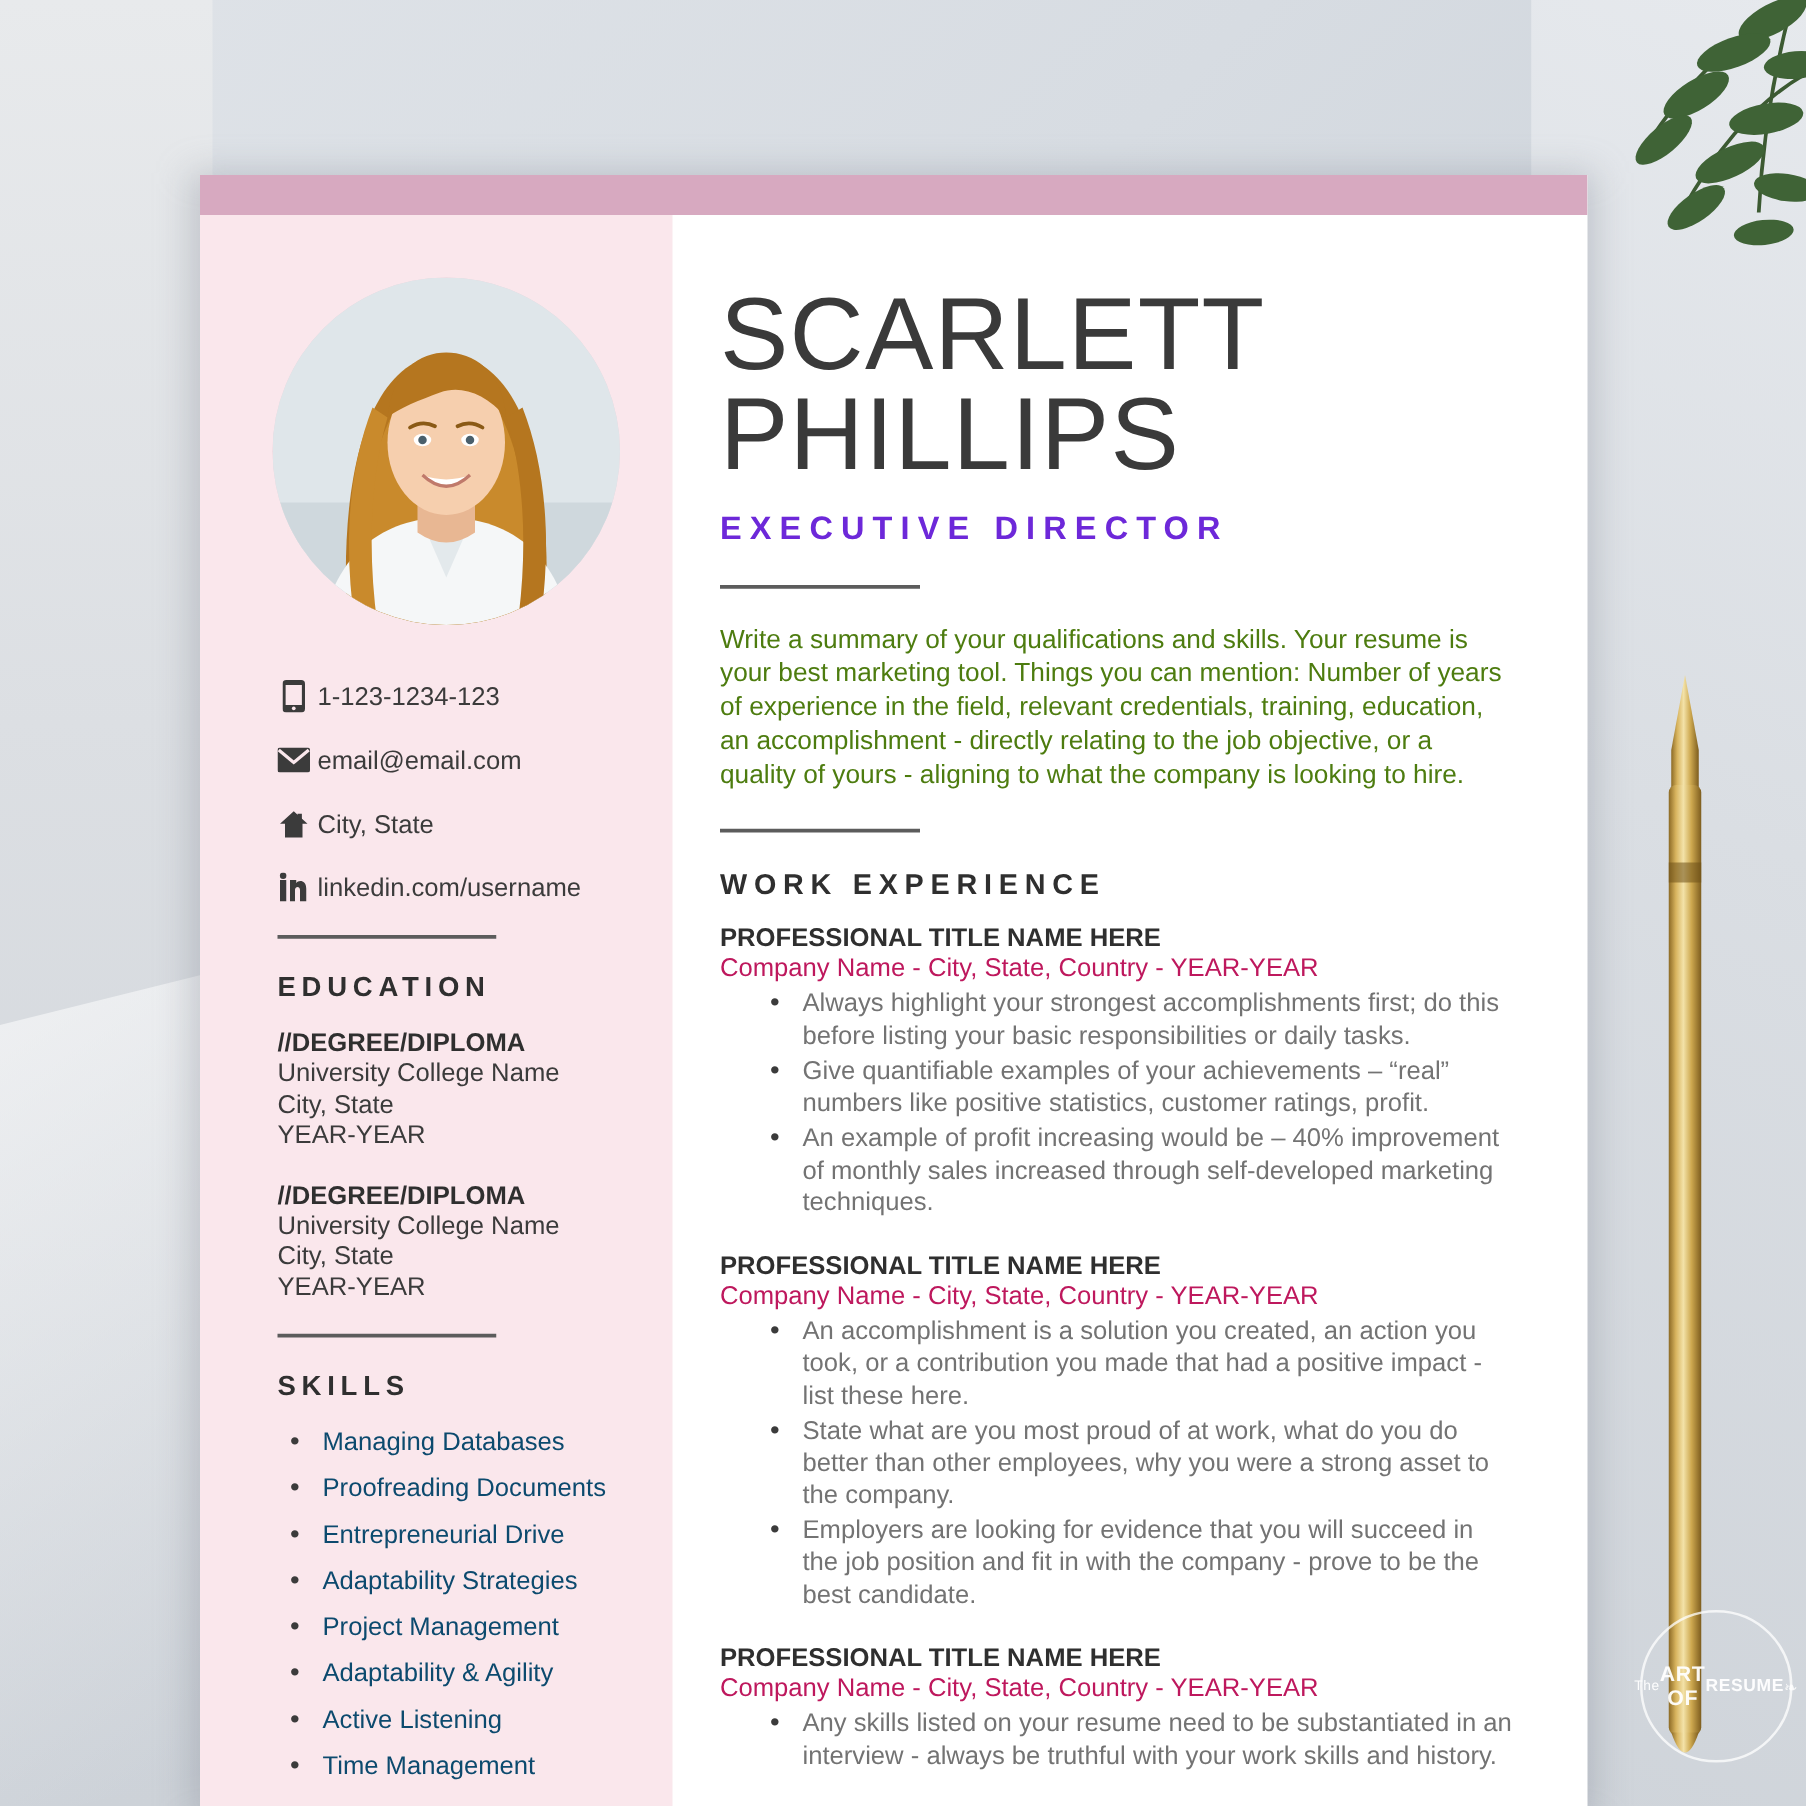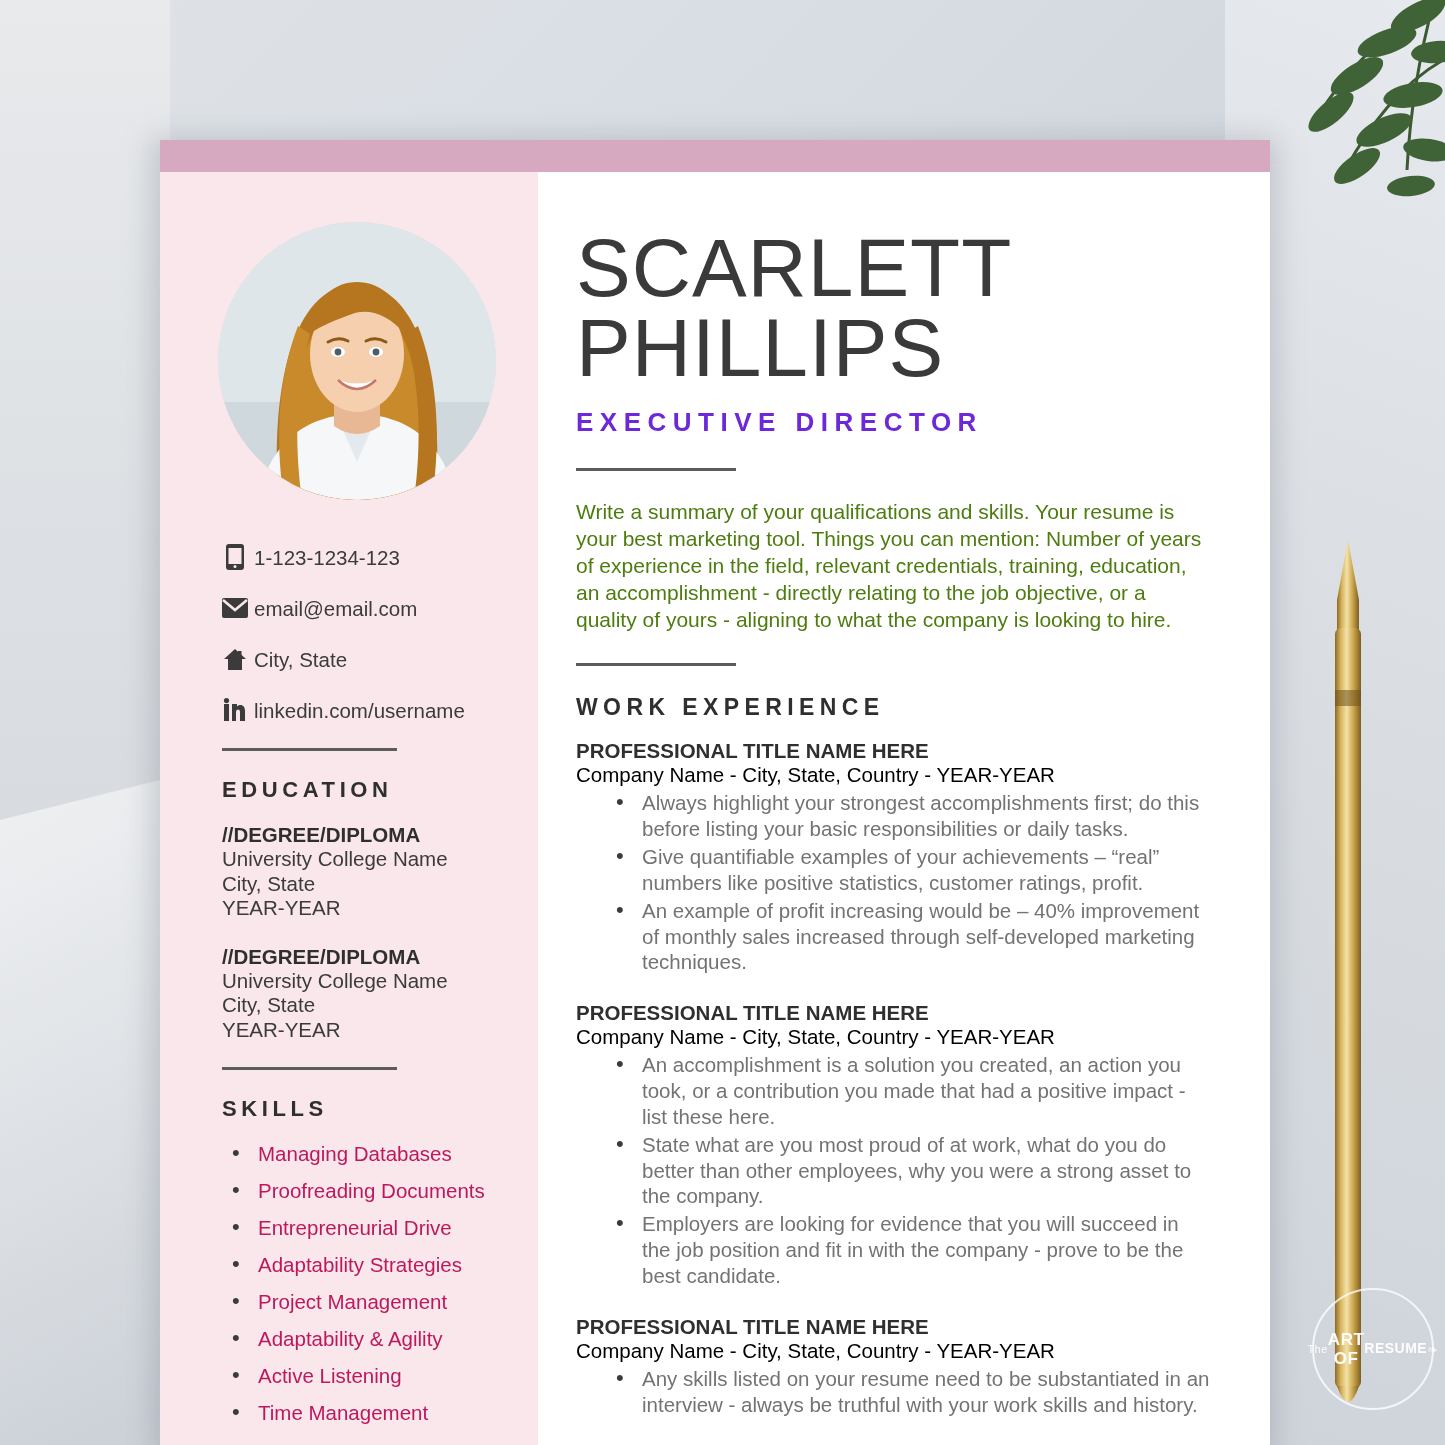--- a/index.html
+++ b/index.html
@@ -92,21 +92,21 @@
     font-size: 22px; font-weight: bold; letter-spacing: 4.6px;
     color: #2f2f2f; margin-bottom: 20px;
   }
   .edu-block { margin-bottom: 24px; }
   .edu-title { font-size: 20.5px; font-weight: bold; color: #2f2f2f; }
   .edu-line { font-size: 20.5px; color: #3b3b3b; line-height: 1.2; }
 
   .skills-list { list-style: none; margin-top: 4px; }
   .skills-list li {
     position: relative; padding-left: 36px;
-    font-size: 20.5px; color: #be185d; margin-bottom: 13px;
+    font-size: 20.5px; color: #0c4a6e; margin-bottom: 13px;
   }
   .skills-list li::before {
     content: "•"; position: absolute; left: 10px; top: -2px; font-size: 22px; color: #3b3b3b;
   }
 
   
   .main { flex: 1; padding: 56px 60px 0 38px; min-width: 0; }
   .name {
     font-size: 82px; line-height: 0.97; letter-spacing: 1px;
     color: #3a3a3a; font-weight: normal;
@@ -118,21 +118,21 @@
   .rule { height: 3px; width: 160px; background: #5c5c5c; margin: 30px 0 28px 0; }
 
   .sec-h {
     font-size: 23px; font-weight: bold; letter-spacing: 5.4px; color: #2f2f2f;
     margin-bottom: 18px;
   }
   .summary { font-size: 21px; line-height: 1.28; color: #4d7c0f; }
 
   .job { margin-bottom: 26px; }
   .job-title { font-size: 20.5px; font-weight: bold; color: #2f2f2f; }
-  .job-meta { font-size: 20.5px; color: #000000; }
+  .job-meta { font-size: 20.5px; color: #be185d; }
   .job ul { list-style: none; margin-top: 3px; }
   .job ul li {
     position: relative; padding-left: 66px;
     font-size: 20.5px; line-height: 1.26; color: #737373; margin-bottom: 2px;
   }
   .job ul li::before {
     content: "•"; position: absolute; left: 40px; top: -2px; font-size: 22px; color: #3b3b3b;
   }
 </style>
 </head>

